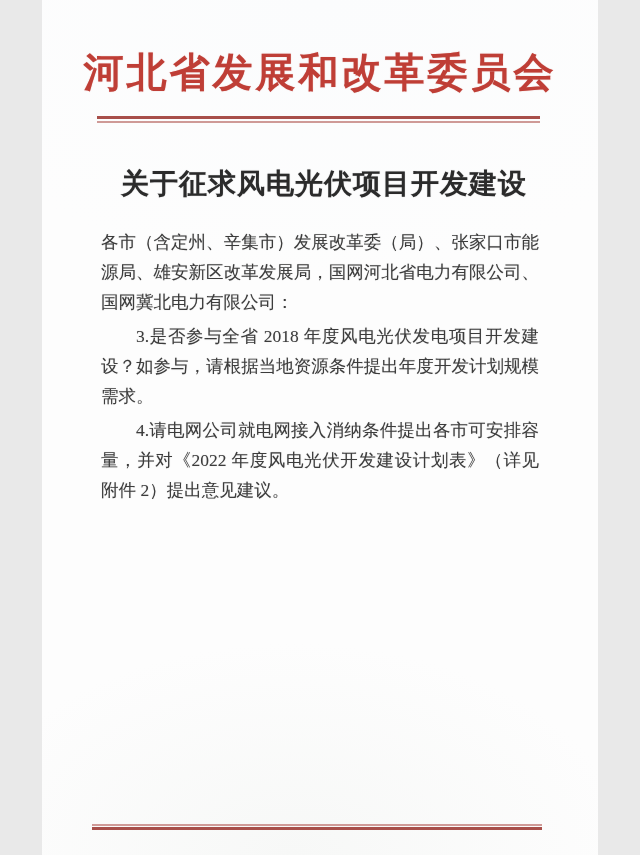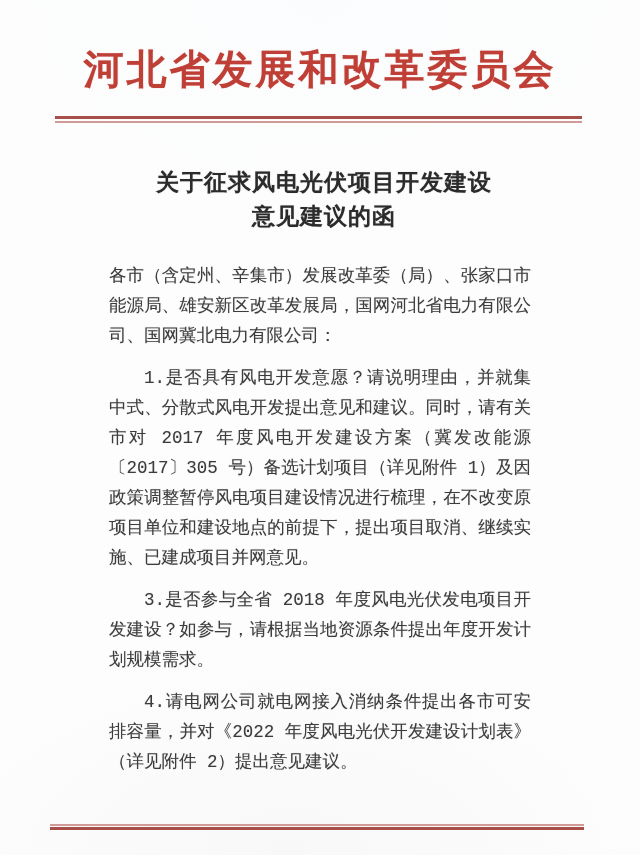--- a/index.html
+++ b/index.html
@@ -2,29 +2,29 @@
 <html lang="zh" style="--accent-red: #bf3e36; --divider-dark: #a84f4a; --divider-light: #cf9a97; --body-text-color: #3c3c3c; --title-text-color: #2b2b2b; --background: #fdfdfd;"><head>
 <meta charset="utf-8">
 <style>
   html, body {
     margin: 0;
     padding: 0;
     background: #e9e9e9;
   }
   .page {
     position: relative;
-    width: 640px;
+    width: 556px;
     height: 855px;
     margin: 0 auto;
     overflow: hidden;
     background:
       radial-gradient(120% 55% at 50% 0%, #fbfcfd 0%, rgba(251,252,253,0) 60%),
       radial-gradient(110% 45% at 45% 100%, #f7f8f7 0%, rgba(247,248,247,0) 55%),
       #fdfdfd;
-    font-family: Liberation Mono, monospace;
+    font-family: Liberation Serif, serif;
   }
   .agency-title {
     margin: 0;
     padding-top: 50px;
     text-align: center;
     font-size: 40px;
     line-height: 46px;
     font-weight: bold;
     letter-spacing: 3px;
     color: var(--accent-red, #bf3e36);
@@ -39,39 +39,39 @@
     background: var(--divider-dark, #a84f4a);
   }
   .letterhead-divider .thin {
     height: 2px;
     margin-top: 2px;
     background: var(--divider-light, #cf9a97);
   }
   .doc-title {
     margin: 44px 0 0 8px;
     text-align: center;
-    font-size: 23px;
+    font-size: 28px;
     line-height: 34px;
     font-weight: bold;
     letter-spacing: 1px;
     color: #2b2b2b;
     text-shadow: 0 0 1px rgba(40,40,40,0.35);
   }
   .doc-body {
     margin: 26px auto 0 auto;
     width: 446px;
     font-size: 17.5px;
     line-height: 30px;
     color: #3c3c3c;
     text-align: justify;
     text-justify: inter-ideograph;
     text-shadow: 0 0 1px rgba(70,70,70,0.30);
   }
   .doc-body p {
-    margin: 12px;
+    margin: 4px;
   }
   .doc-body p.indent {
     text-indent: 2em;
   }
   .footer-divider {
     position: absolute;
     left: 50px;
     right: 56px;
     top: 824px;
   }
@@ -92,26 +92,24 @@
 
   <h1 class="agency-title">河北省发展和改革委员会</h1>
 
   <div class="letterhead-divider">
     <div class="thick"></div>
     <div class="thin"></div>
   </div>
 
   <h2 class="doc-title">
     <span>关于征求风电光伏项目开发建设</span><br>
-    <span>意见建议的函</span>
   </h2>
 
   <div class="doc-body">
     <p>各市（含定州、辛集市）发展改革委（局）、张家口市能源局、雄安新区改革发展局，国网河北省电力有限公司、国网冀北电力有限公司：</p>
-    <p class="indent">1.是否具有风电开发意愿？请说明理由，并就集中式、分散式风电开发提出意见和建议。同时，请有关市对 2017 年度风电开发建设方案（冀发改能源〔2017〕305 号）备选计划项目（详见附件 1）及因政策调整暂停风电项目建设情况进行梳理，在不改变原项目单位和建设地点的前提下，提出项目取消、继续实施、已建成项目并网意见。</p>
     <p class="indent">3.是否参与全省 2018 年度风电光伏发电项目开发建设？如参与，请根据当地资源条件提出年度开发计划规模需求。</p>
     <p class="indent">4.请电网公司就电网接入消纳条件提出各市可安排容量，并对《2022 年度风电光伏开发建设计划表》（详见附件 2）提出意见建议。</p>
   </div>
 
   <div class="footer-divider">
     <div class="thin"></div>
     <div class="thick"></div>
   </div>
 
 </div>

